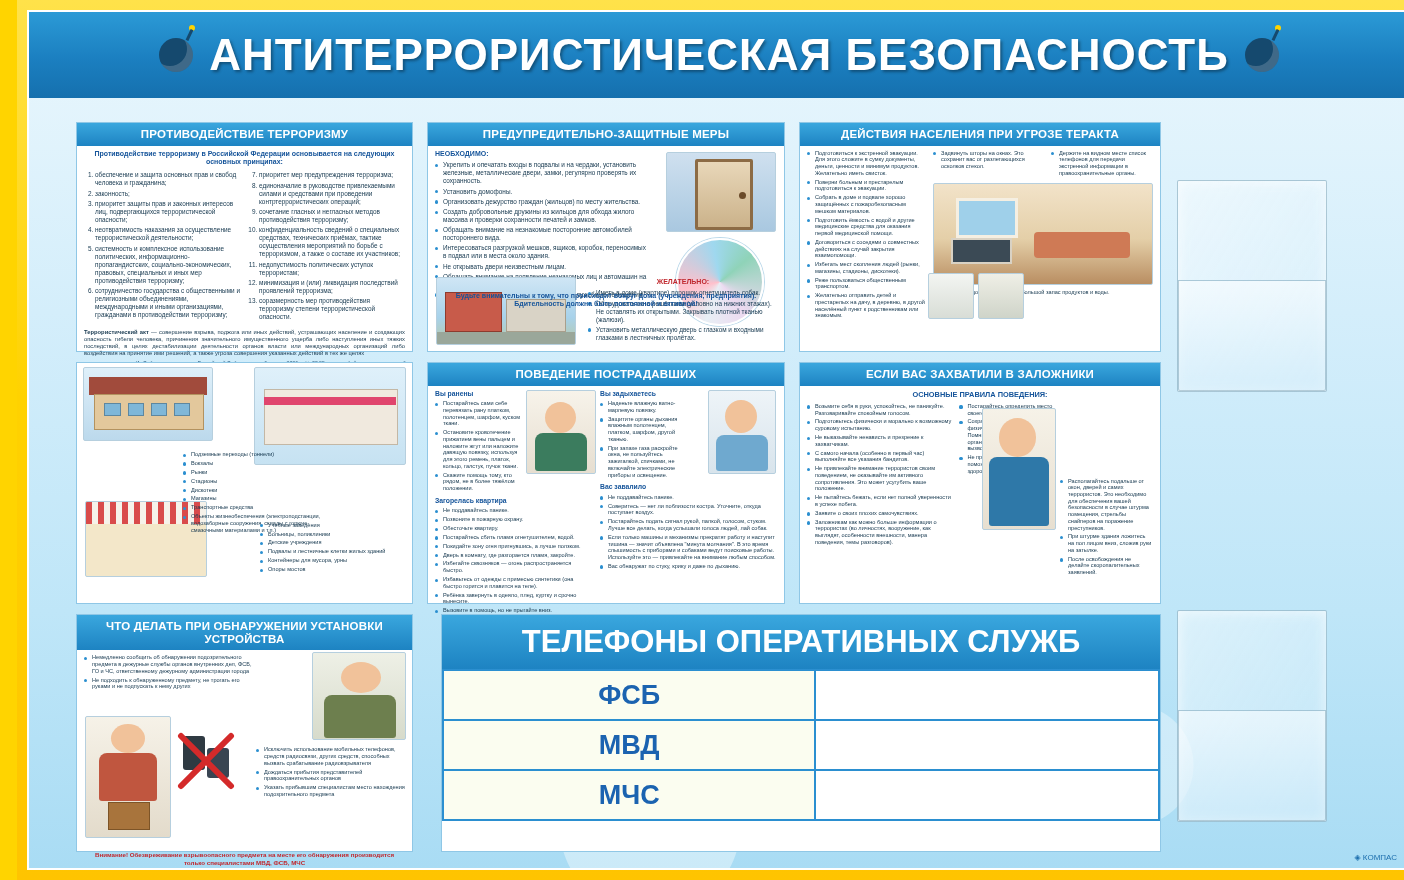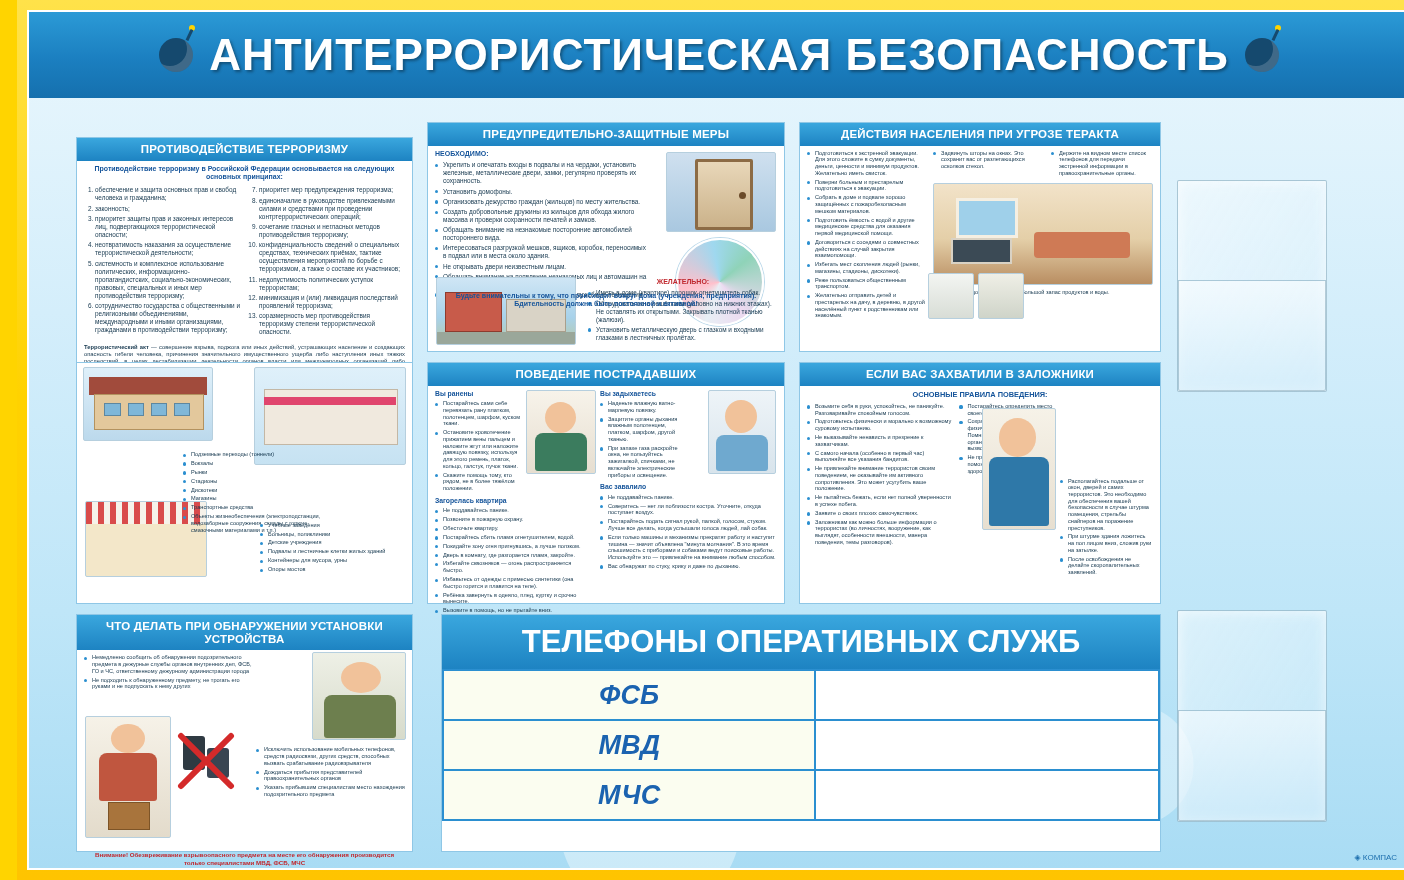--- a/index.html
+++ b/index.html
@@ -64,21 +64,21 @@
 
   .cols2{display:flex;gap:7px;}
   .col{flex:1;}
 
   
   .phones{position:absolute;background:#ffffff;border:1px solid #8fc7e6;box-sizing:border-box;}
   .phones .phead{
     background:linear-gradient(180deg,#3aa7de 0%,#1d83c2 100%);
     color:#fff;font-weight:bold;text-align:center;font-size:31px;padding:9px 0;
   }
-  .ptable{width:100%;border-collapse:collapse;font-style:italic;}
+  .ptable{width:100%;border-collapse:collapse;}
   .ptable td{border:2px solid #2b8fd0;height:46px;}
   .ptable td.name{width:52%;text-align:center;color:#1b63b0;font-weight:bold;font-size:27px;background:#fbfdf0;}
   .ptable td.val{background:#ffffff;}
 
   
   .pocket{position:absolute;border:1px solid rgba(120,160,180,.55);background:linear-gradient(120deg,rgba(255,255,255,.45),rgba(225,243,252,.35));border-radius:2px;box-shadow:inset 0 0 14px rgba(255,255,255,.7);}
   .pocket .lip{position:absolute;left:0;right:0;bottom:0;height:52%;border:1px solid rgba(120,160,180,.5);border-radius:0 0 2px 2px;background:linear-gradient(180deg,rgba(255,255,255,.5),rgba(210,236,250,.5));}
 
   
   .img{position:relative;overflow:hidden;border-radius:2px;}
@@ -120,21 +120,21 @@
 
 <div class="board">
   <div class="inner">
 
     <div class="header">
       <span class="bomb"></span>
       <span class="title">АНТИТЕРРОРИСТИЧЕСКАЯ БЕЗОПАСНОСТЬ</span>
       <span class="bomb"></span>
     </div>
 
-    <div class="card" style="left:47px;top:110px;width:337px;height:230px;margin-top:15px;">
+    <div class="card" style="left:47px;top:110px;width:337px;height:230px;">
       <div class="chead">ПРОТИВОДЕЙСТВИЕ ТЕРРОРИЗМУ</div>
       <div class="cbody">
         <div class="center blue" style="font-size:7px;margin-bottom:4px;line-height:1.25;">Противодействие терроризму в Российской Федерации основывается на следующих основных принципах:</div>
         <div class="cols2">
           <div class="col">
             <ol class="num">
               <li>обеспечение и защита основных прав и свобод человека и гражданина;</li>
               <li>законность;</li>
               <li>приоритет защиты прав и законных интересов лиц, подвергающихся террористической опасности;</li>
               <li>неотвратимость наказания за осуществление террористической деятельности;</li>

